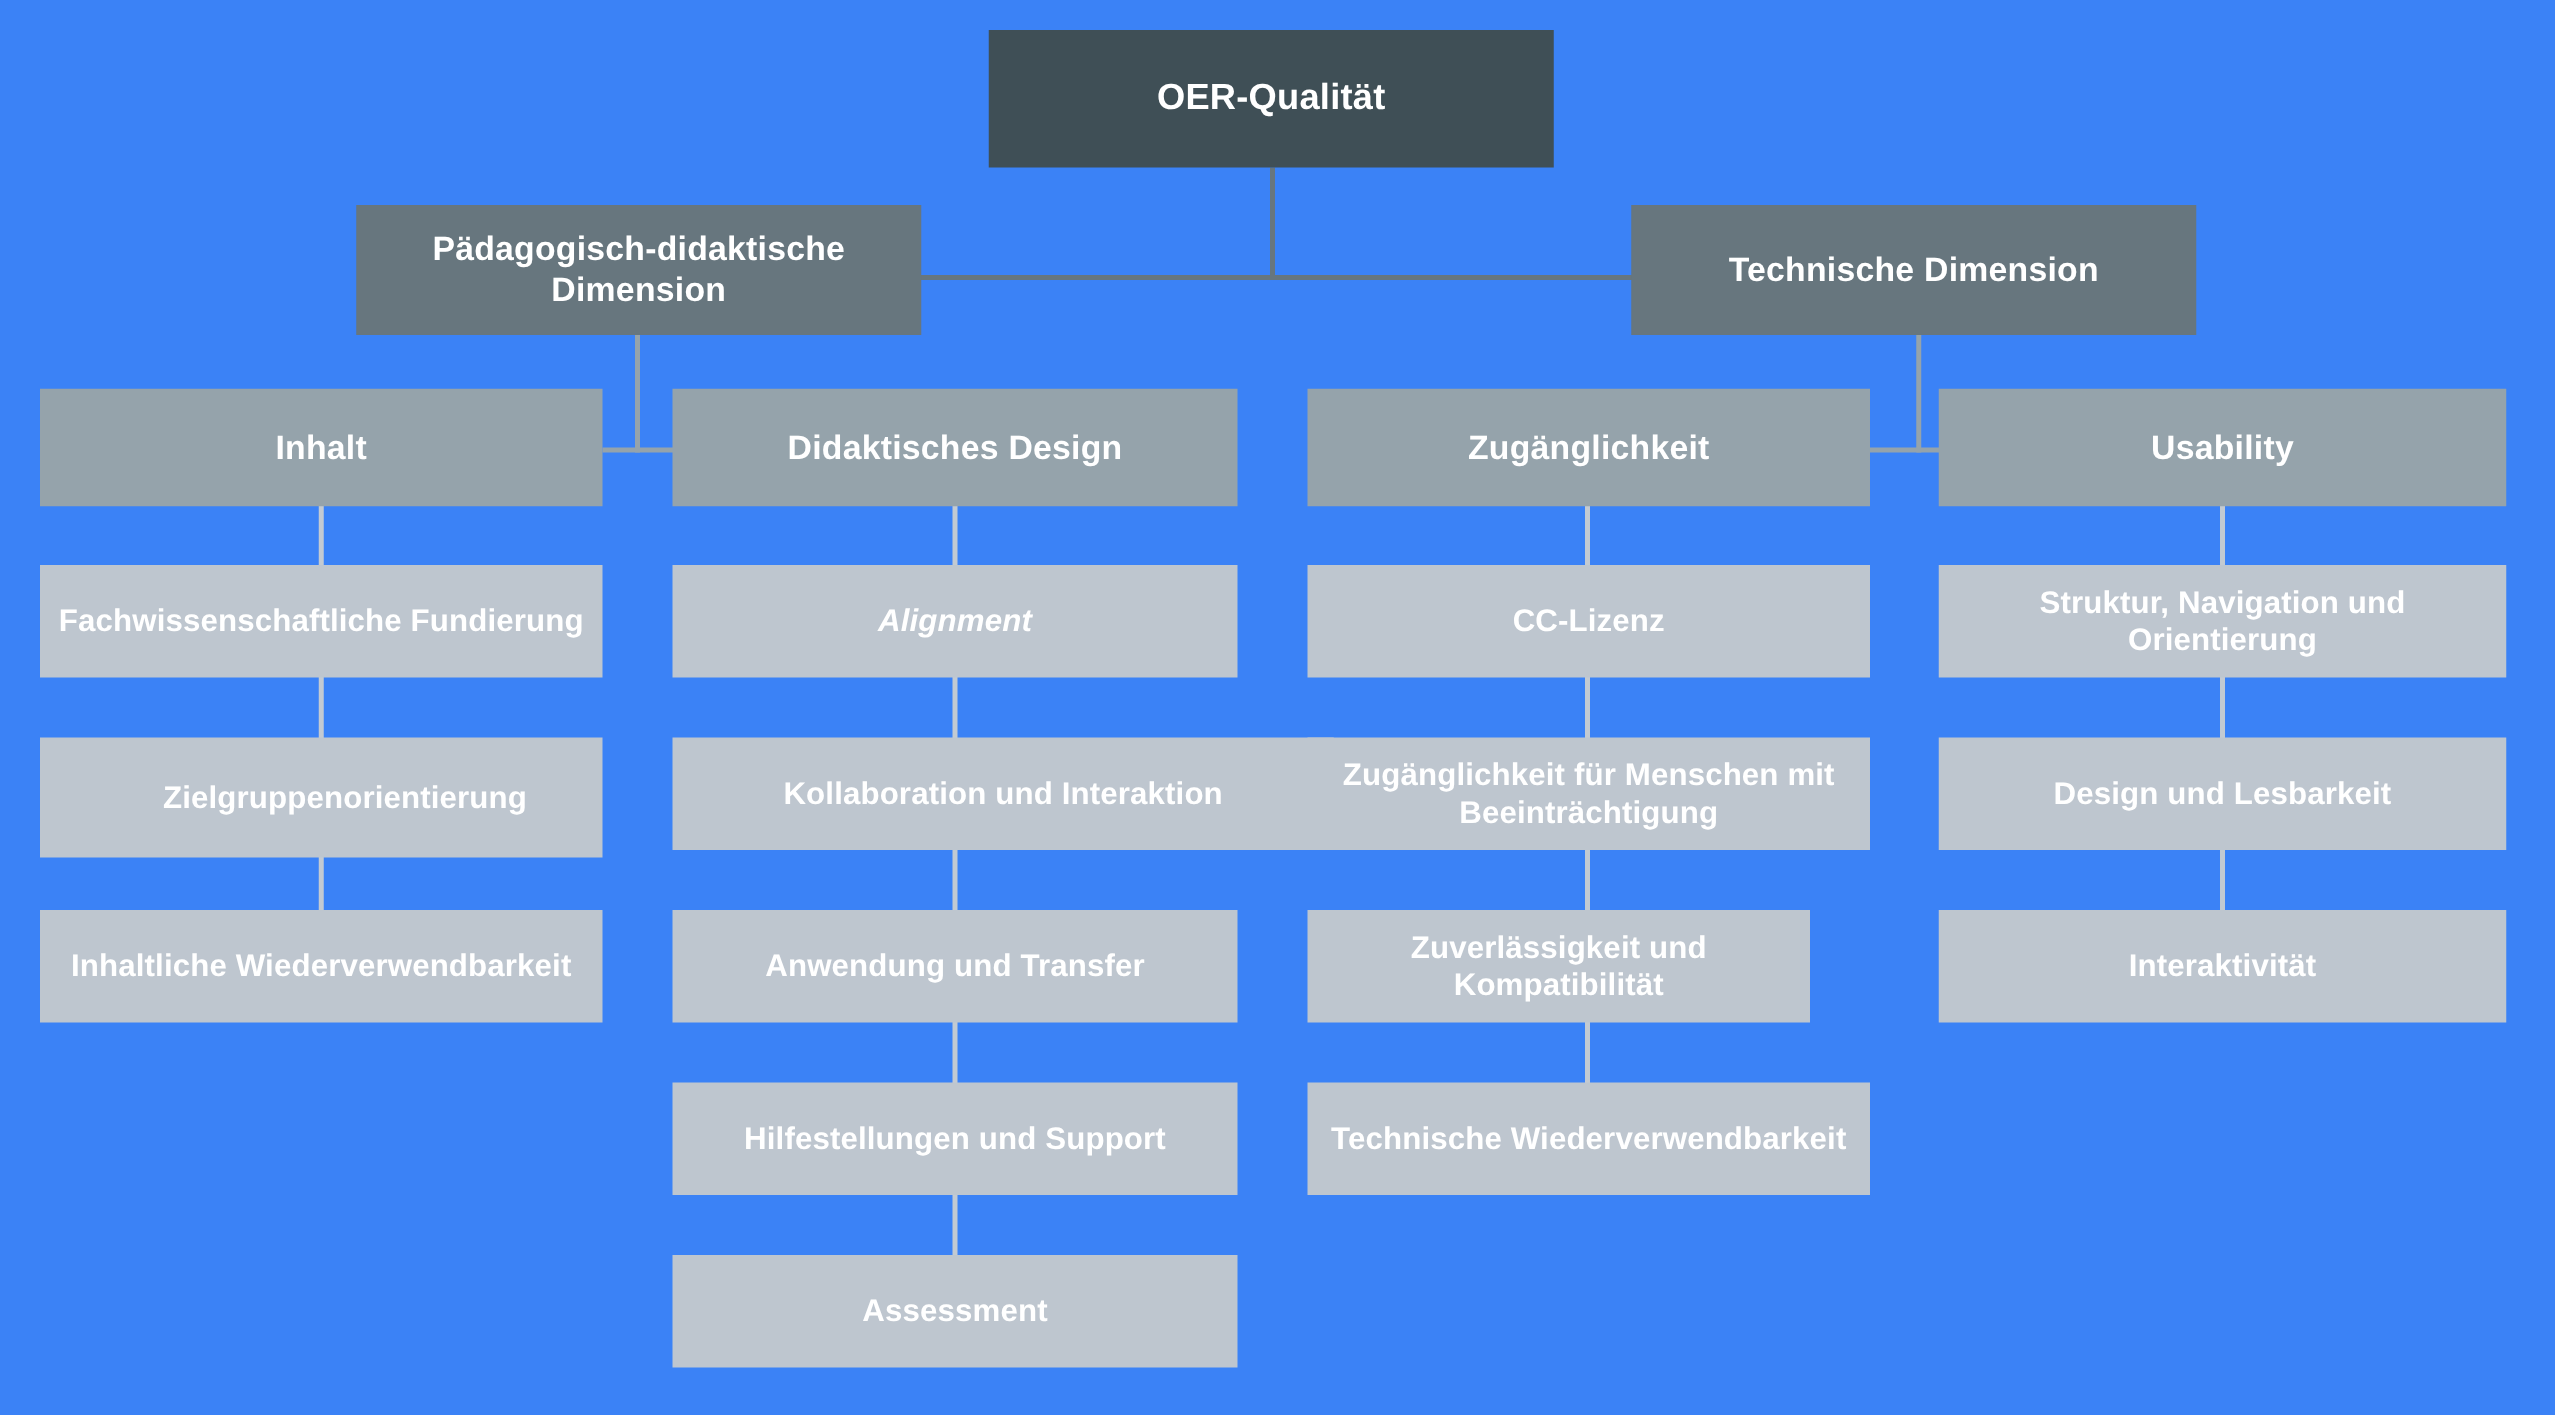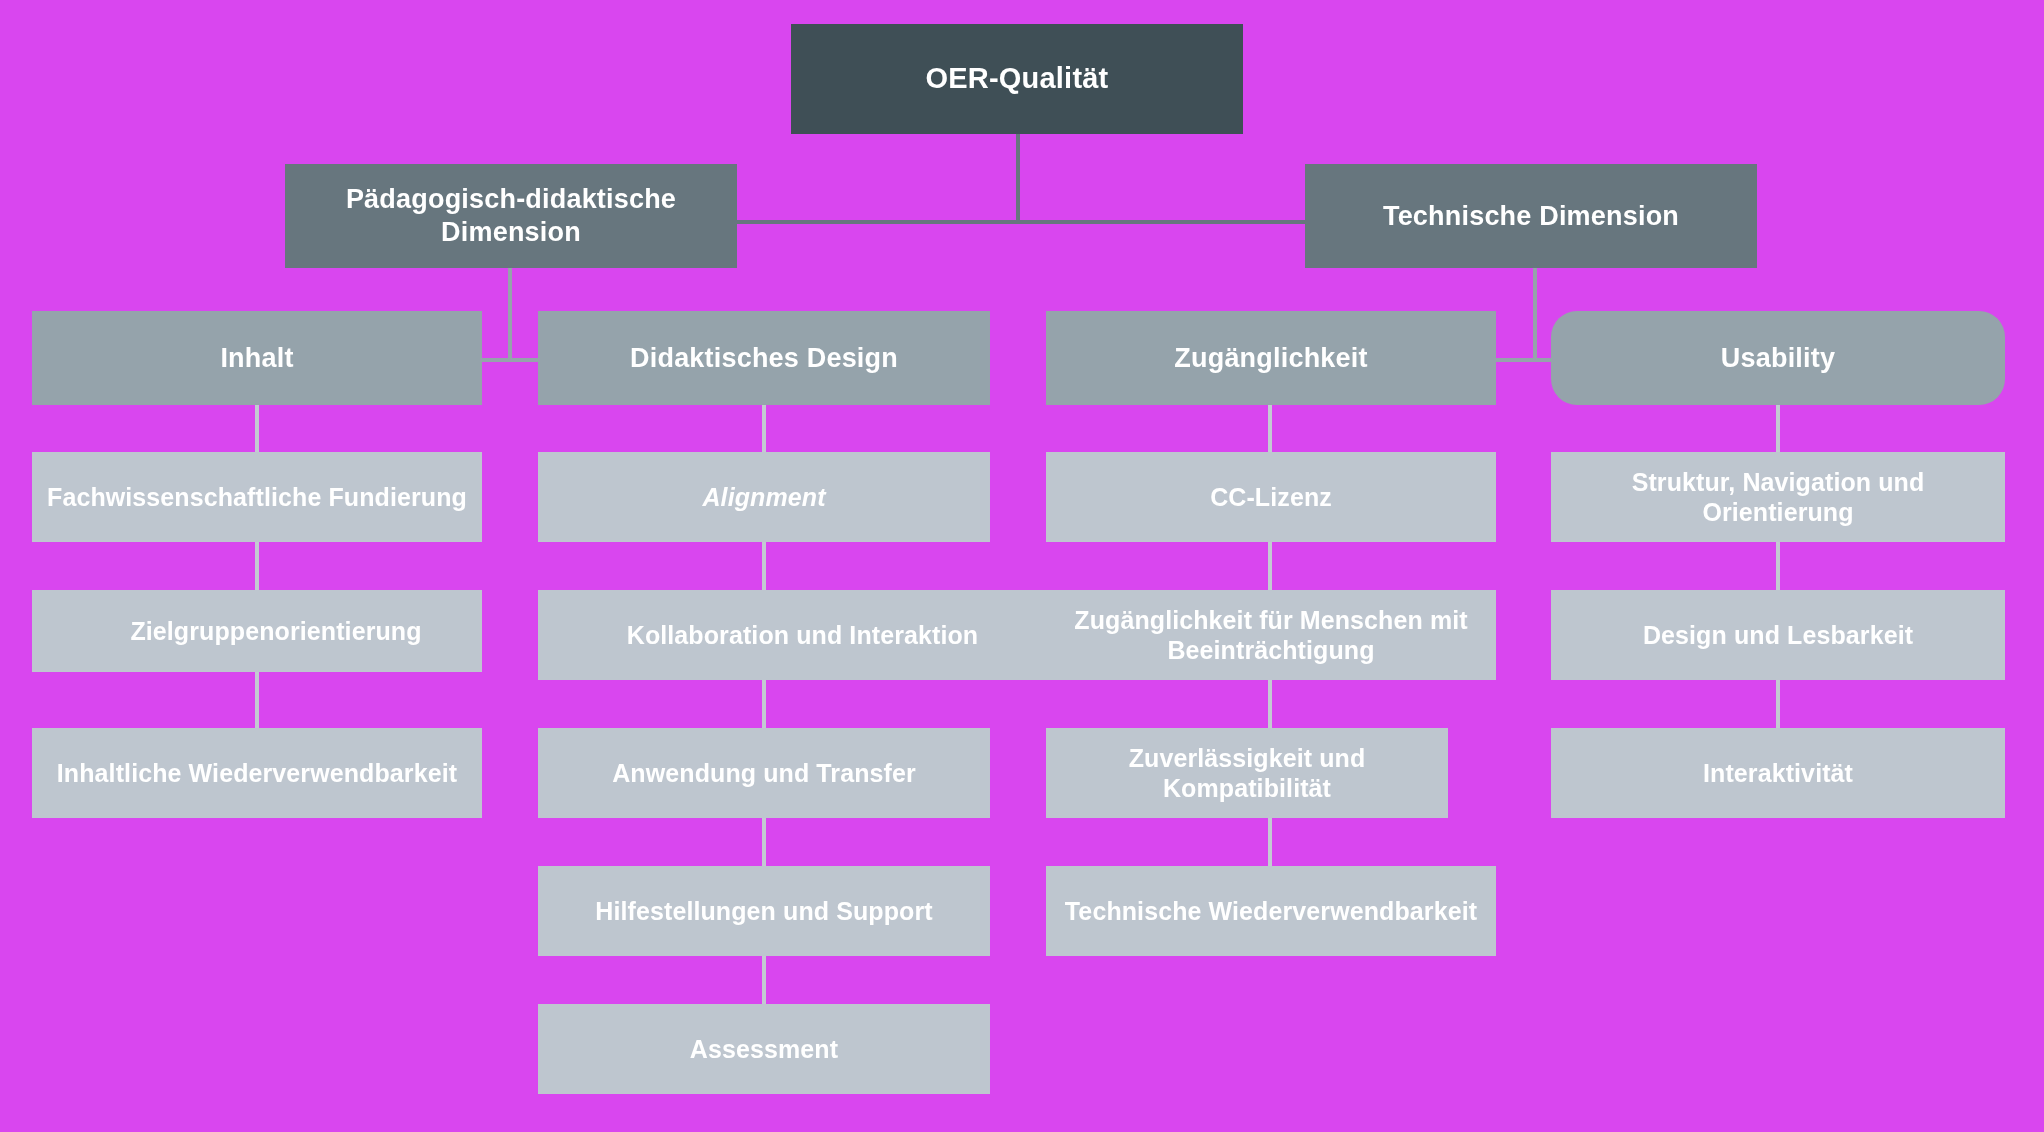--- a/index.html
+++ b/index.html
@@ -7,21 +7,21 @@
 
   html, body {
     background: #ffffff;
     font-family: "Liberation Sans", "DejaVu Sans", sans-serif;
   }
 
   #stage {
     position: relative;
     width: 2044px;
     height: 1132px;
-    background: #d946ef;
+    background: #3b82f6;
     overflow: hidden;
   }
 
   
   .node {
     position: absolute;
     display: flex;
     align-items: center;
     justify-content: center;
     text-align: center;
@@ -109,28 +109,28 @@
   </div>
 
   <div class="node node-cat" style="left:538px; top:311px; width:452px; height:94px;">
     <span>Didaktisches Design</span>
   </div>
 
   <div class="node node-cat" style="left:1046px; top:311px; width:450px; height:94px;">
     <span>Zugänglichkeit</span>
   </div>
 
-  <div class="node node-cat" style="left:1551px; top:311px; width:454px; height:94px;border-radius:26px;">
+  <div class="node node-cat" style="left:1551px; top:311px; width:454px; height:94px;">
     <span>Usability</span>
   </div>
 
   <div class="node node-leaf" style="left:32px; top:452px; width:450px; height:90px;">
     <span>Fachwissenschaftliche Fundierung</span>
   </div>
-  <div class="node node-leaf" style="left:32px; top:590px; width:450px; height:82px;padding-left:48px;">
+  <div class="node node-leaf" style="left:32px; top:590px; width:450px; height:96px;padding-left:48px;">
     <span>Zielgruppenorientierung</span>
   </div>
   <div class="node node-leaf" style="left:32px; top:728px; width:450px; height:90px;">
     <span>Inhaltliche Wiederverwendbarkeit</span>
   </div>
 
   <div class="node node-leaf" style="left:538px; top:452px; width:452px; height:90px;font-style:italic;">
     <span>Alignment</span>
   </div>
   <div class="node node-leaf" style="left:538px; top:590px; width:529px; height:90px;">

